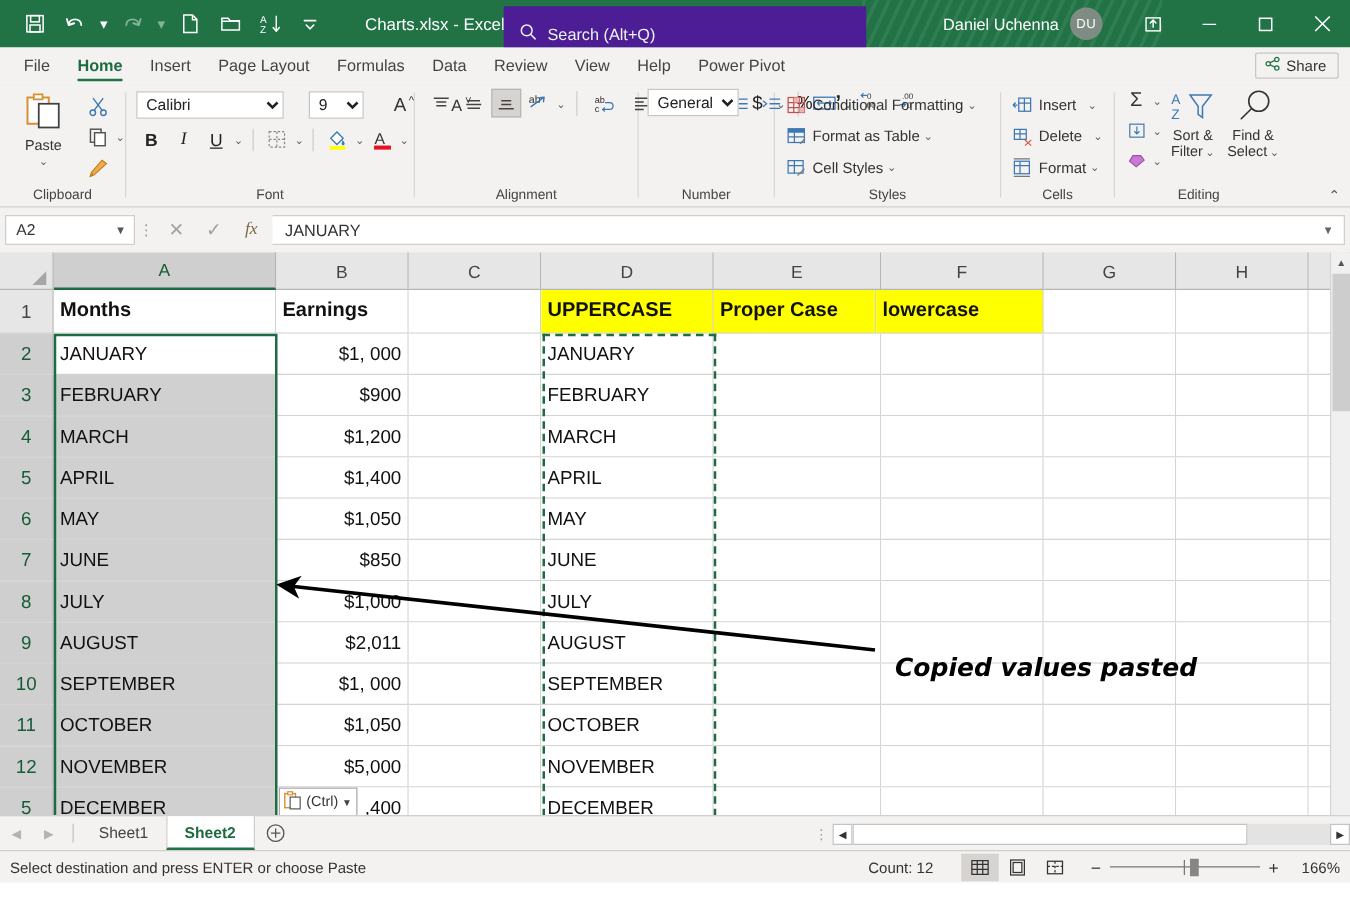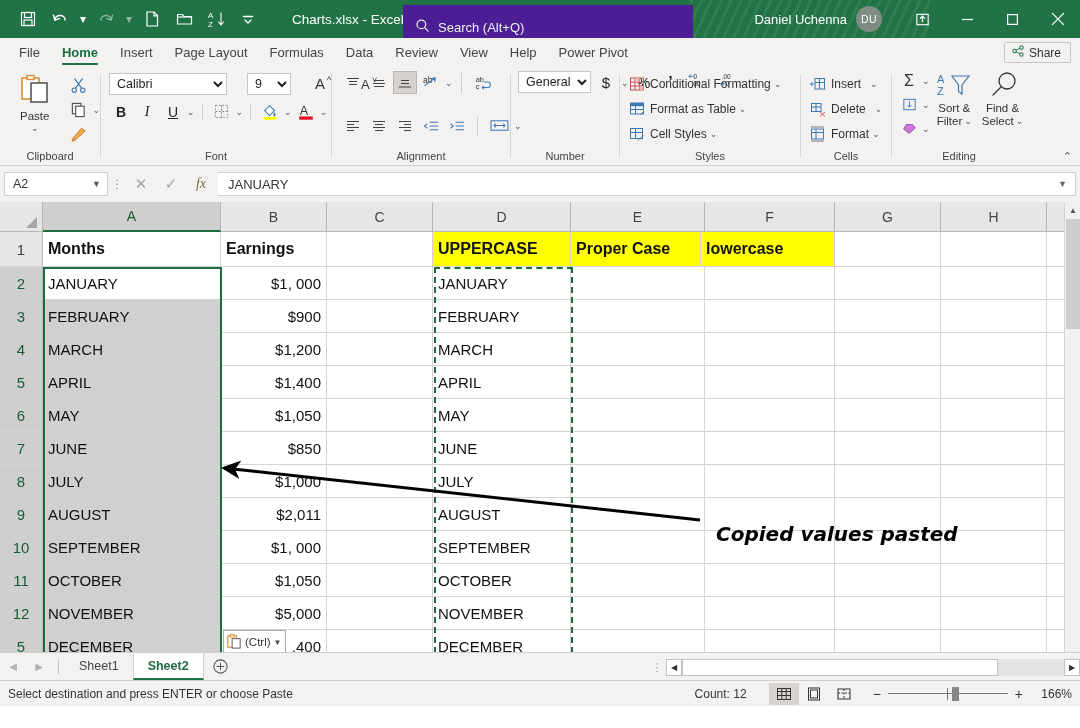--- a/index.html
+++ b/index.html
@@ -441,21 +441,21 @@
           </svg>
         </span>
         <span class="cv">⌄</span>
       </div>
     </div>
     <div class="lbl">Font</div>
   </div>
   <div class="grp-sep"></div>
 
   <div class="grp" style="width:178px">
-    <div class="body" style="flex-direction:column; gap:20px; padding-left:9px;">
+    <div class="body" style="flex-direction:row; gap:4px; padding-left:9px;">
       <div style="display:flex; align-items:center; gap:2px;">
         <span class="alignbtn">
           <svg width="16" height="14" viewBox="0 0 16 14" stroke="#444" stroke-width="1.2">
               <path d="M2 2.5 H14 M4 5.5 H12 M4 8.5 H12"></path>
             </svg>
         </span>
         <span class="alignbtn">
           <svg width="16" height="14" viewBox="0 0 16 14" stroke="#444" stroke-width="1.2">
               <path d="M3 4.5 H13 M2 7.5 H14 M3 10.5 H13"></path>
             </svg>

